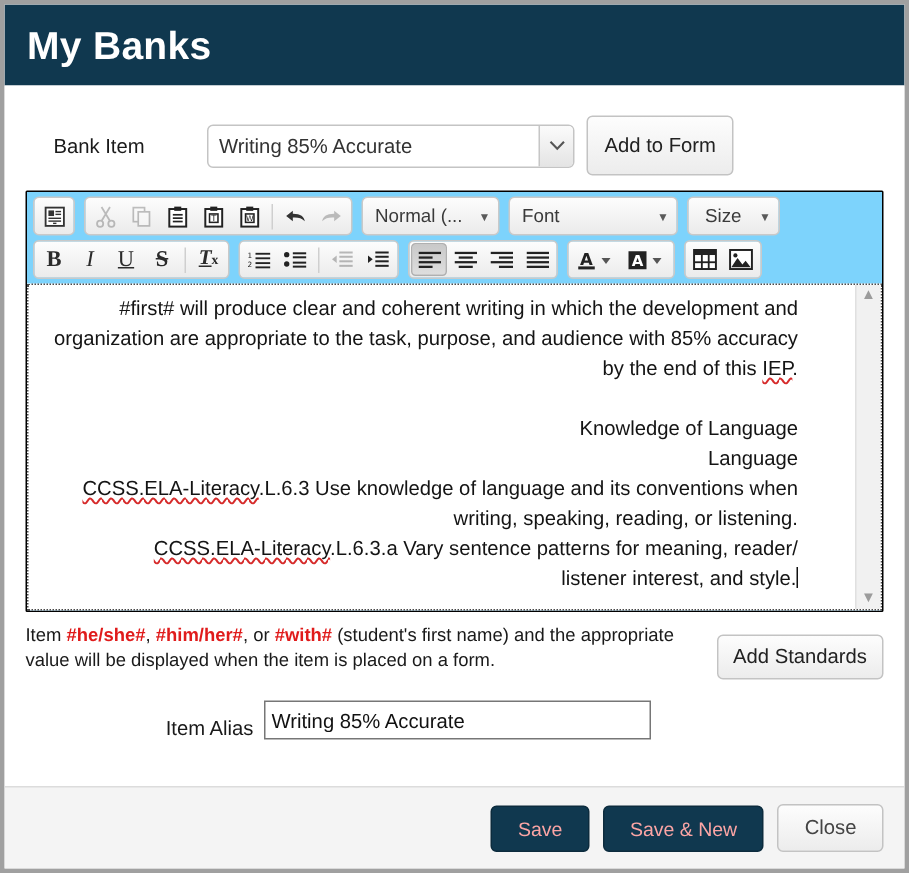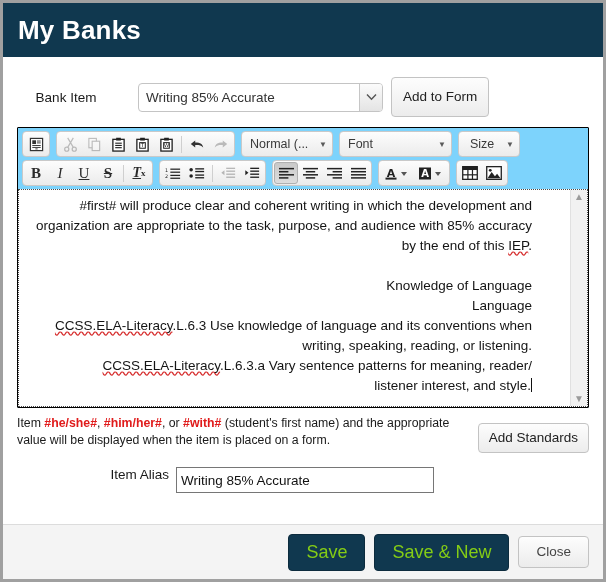--- a/index.html
+++ b/index.html
@@ -210,21 +210,21 @@
     line-height: 17px;
     color: #1a1a1a;
     padding-right: 10px;
   }
   .tok { color: #e01b1b; font-weight: bold; }
   .btn-standards { margin-top: 8px; padding: 6px 10px; }
 
   
   .row-alias {
     display: flex;
-    align-items: flex-start;
+    align-items: flex-end;
     margin-top: 14px;
   }
   .lbl-alias {
     width: 173px;
     text-align: right;
     font-size: 13.5px;
     color: #1a1a1a;
     padding-right: 7px;
   }
   .alias-input {
@@ -247,23 +247,23 @@
     border-top: 1px solid #dcdcdc;
     display: flex;
     align-items: center;
     justify-content: flex-end;
     padding-right: 14px;
     gap: 9px;
   }
   .btn-primary {
     background: #10384f;
     border: 1px solid #0c2b3d;
-    color: #84cc16;
+    color: #fca5a5;
     border-radius: 4px;
-    font-size: 18px;
+    font-size: 13px;
     padding: 7px 17px;
     font-family: "Liberation Sans", sans-serif;
   }
   .btn-close {
     padding: 7px 17px;
     color: #444;
   }
 
   
   svg { display: block; }

